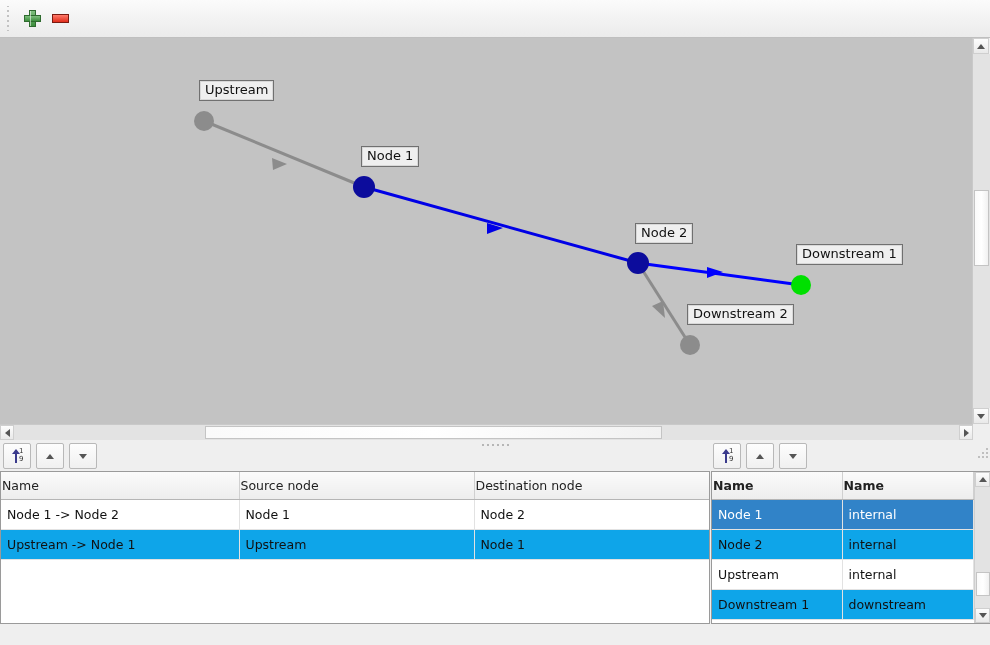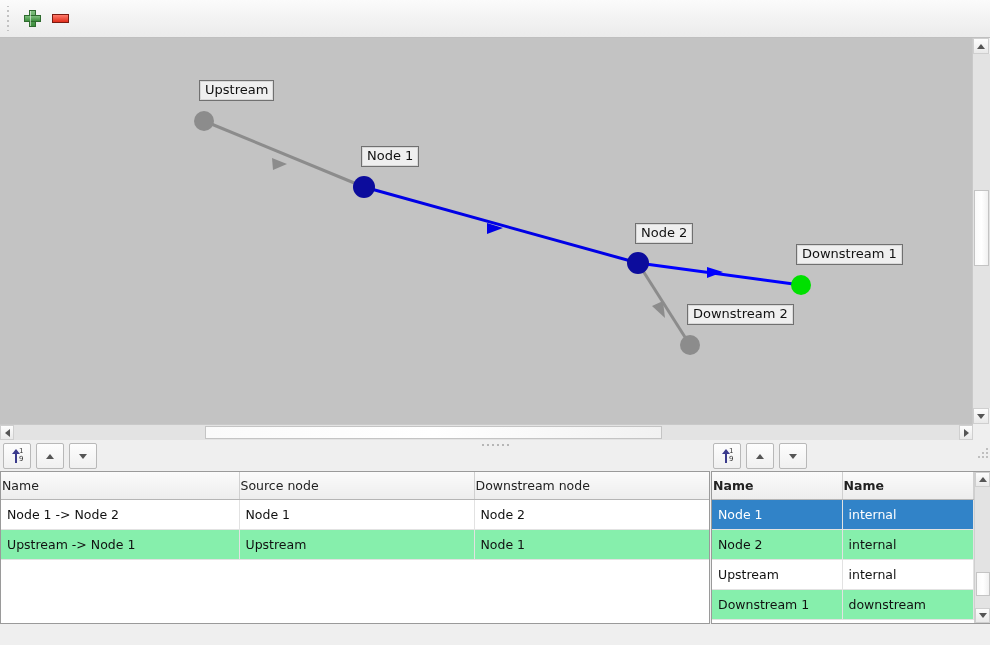--- a/index.html
+++ b/index.html
@@ -138,21 +138,21 @@
     border-bottom: 1px solid #e2e2e2;
     height: 29px;
     padding: 0 6px;
     font-size: 12.5px;
     color: #111;
     white-space: nowrap;
     overflow: hidden;
     text-overflow: ellipsis;
   }
   tr.odd td { background: #ffffff; }
-  tr.even td { background: #86efac; }
+  tr.even td { background: #0ea5e9; }
   tr.selected td { background: #3183c8; color: #ffffff; }
 
   .right-vscroll {
     position: absolute; right: 0; top: 0; width: 16px; bottom: 0;
     background: #f4f4f4; border-left: 1px solid #cfcfcf;
   }
 
   
   .resize-grip { position: absolute; right: 2px; bottom: 2px; width: 12px; height: 12px; }
   .resize-grip i { position: absolute; width: 2px; height: 2px; background: #bfbfbf; display:block; }
@@ -288,21 +288,21 @@
     <table>
       <colgroup>
           <col style="width:238px">
           <col style="width:235px">
           <col style="width:235px">
         </colgroup>
       <thead>
         <tr>
           <th>Name</th>
           <th>Source node</th>
-          <th>Downstream node</th>
+          <th>Destination node</th>
         </tr>
       </thead>
       <tbody>
         <tr class="odd">
           <td>Node 1 -&gt; Node 2</td>
           <td>Node 1</td>
           <td>Node 2</td>
         </tr>
         <tr class="even">
           <td>Upstream -&gt; Node 1</td>

